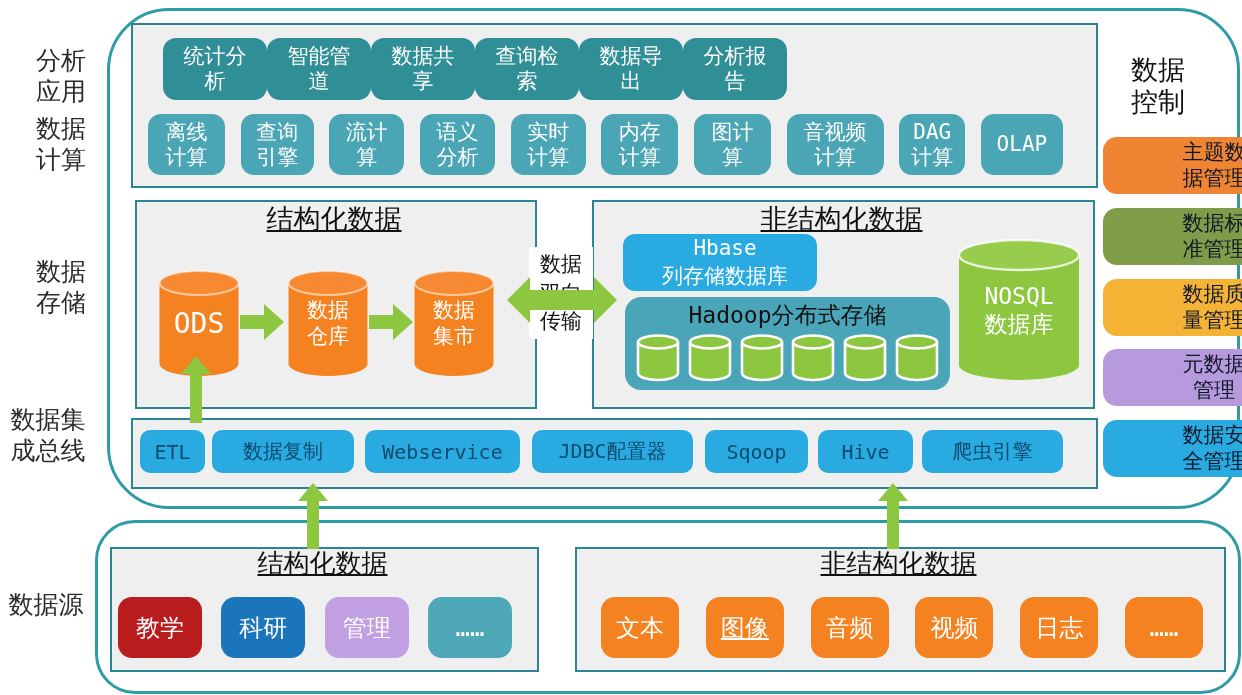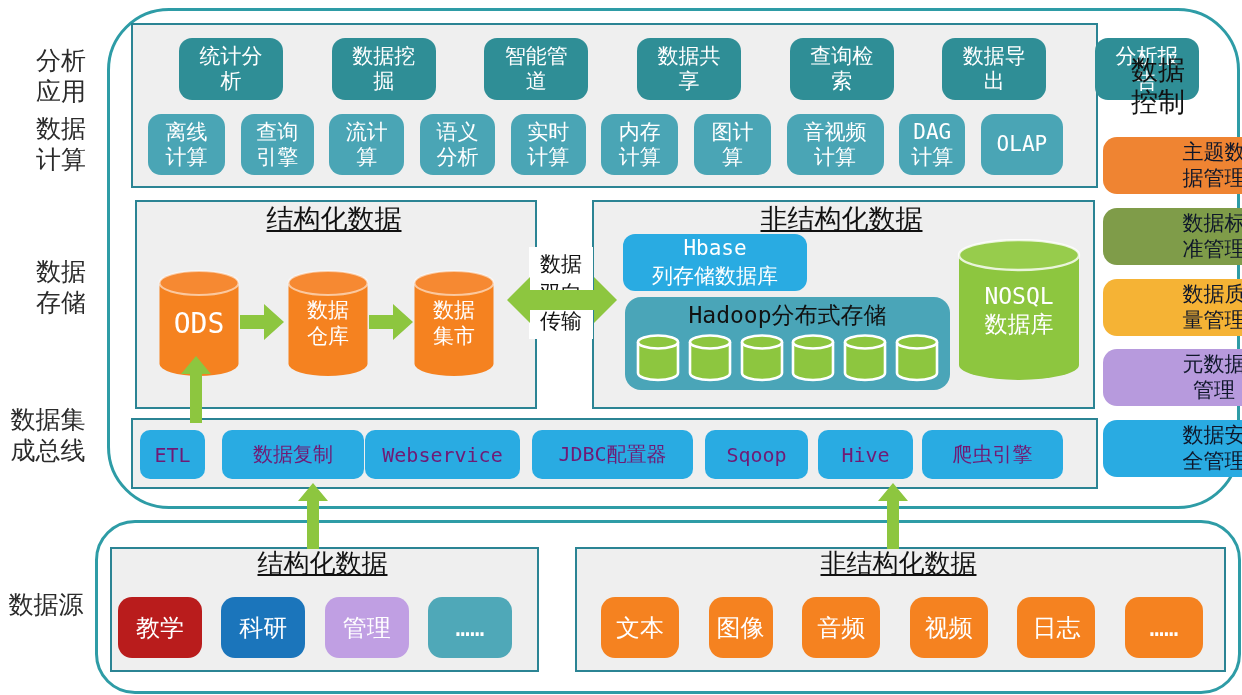--- a/index.html
+++ b/index.html
@@ -16,27 +16,27 @@
 
   
   .panel{position:absolute;background:#efefef;border:2px solid #2b8494;}
 
   .box-title{position:absolute;color:#111;font-size:27px;text-align:center;line-height:1.1;text-decoration:underline;}
 
   
   .pill{display:flex;align-items:center;justify-content:center;text-align:center;
         color:#fff;border-radius:13px;line-height:1.18;white-space:pre-line;}
 
-  .row1wrap{position:absolute;left:179px;top:38px;width:1020px;height:62px;display:flex;justify-content:space-between;}
+  .row1wrap{position:absolute;left:163px;top:38px;width:1020px;height:62px;display:flex;}
   .row1wrap .pill{width:104px;height:62px;background:#2f8e96;font-size:21px;}
   .row2wrap{position:absolute;left:148px;top:114px;width:915px;height:61px;display:flex;justify-content:space-between;}
   .row2wrap .pill{height:61px;background:#4aa5b5;font-size:21px;}
 
-  .busbtn{position:absolute;top:430px;height:49px;background:#29abe2;border-radius:10px;
-          display:flex;align-items:center;justify-content:center;color:#701a75;font-size:20px;}
+  .busbtn{position:absolute;top:430px;height:43px;background:#29abe2;border-radius:10px;
+          display:flex;align-items:center;justify-content:center;color:#0c4a6e;font-size:20px;}
 
   .ctrl-title{position:absolute;left:1108px;top:54px;width:100px;color:#111;font-size:27px;line-height:1.2;text-align:center;white-space:pre-line;}
   .ctrlbox{position:absolute;left:1103px;width:134px;height:57px;border-radius:14px;
            display:flex;align-items:center;justify-content:center;text-align:center;
            color:#0f172a;font-size:21px;line-height:1.2;white-space:pre-line;padding-left:44px;}
 
   
   .cyl{position:absolute;}
   .cyl svg{position:absolute;left:0;top:0;}
   .cyl-label{position:absolute;inset:0;display:flex;align-items:center;justify-content:center;
@@ -80,22 +80,20 @@
 成总线</div>
   <div class="lbl" style="left:4px;top:590px;width:84px;">数据源</div>
 
   <div class="shell top"></div>
   <div class="shell bottom"></div>
 
   <div class="panel" style="left:131px;top:23px;width:963px;height:161px;"></div>
   <div class="row1wrap">
     <div class="pill">统计分
 析</div>
-    <div class="pill">数据挖
-掘</div>
     <div class="pill">智能管
 道</div>
     <div class="pill">数据共
 享</div>
     <div class="pill">查询检
 索</div>
     <div class="pill">数据导
 出</div>
     <div class="pill">分析报
 告</div>
@@ -158,21 +156,21 @@
   <svg class="arrow" style="left:507px;top:270px;" width="110" height="60" viewBox="0 0 110 60">
     <path d="M0 30 L23 7 L23 20 L87 20 L87 7 L110 30 L87 53 L87 40 L23 40 L23 53 Z" fill="#8dc63f"></path>
   </svg>
   <div class="transfer-label">数据
 双向
 传输</div>
 
   <div class="panel" style="left:592px;top:200px;width:499px;height:205px;"></div>
   <div class="box-title" style="left:592px;top:204px;width:499px;">非结构化数据</div>
 
-  <div class="bluebox" style="left:623px;top:234px;width:184px;height:57px;">
+  <div class="bluebox" style="left:623px;top:234px;width:184px;height:57px;padding-left:10px;">
     <span>Hbase</span>
     <span>列存储数据库</span>
   </div>
 
   <div class="hadoop">
     <div class="hadoop-title">Hadoop分布式存储</div>
     <div class="hadoop-cyls">
       <svg width="44" height="48" viewBox="0 0 44 48">
           <path d="M2 8 V39 A20 7 0 0 0 42 39 V8" fill="#8dc63f" stroke="#ffffff" stroke-width="2.6"></path>
           <ellipse cx="22" cy="8" rx="20" ry="6.5" fill="#8dc63f" stroke="#ffffff" stroke-width="2.6"></ellipse>
@@ -204,21 +202,21 @@
     <svg width="124" height="143" viewBox="0 0 124 143">
       <path d="M2 16 V126 A60 15 0 0 0 122 126 V16" fill="#8dc63f"></path>
       <ellipse cx="62" cy="16" rx="60" ry="15" fill="#97cc4c" stroke="#ffffff" stroke-opacity="0.8" stroke-width="2.4"></ellipse>
     </svg>
     <div class="cyl-label" style="font-size:23px;">NOSQL
 数据库</div>
   </div>
 
   <div class="panel" style="left:131px;top:418px;width:963px;height:67px;"></div>
   <div class="busbtn" style="left:140px;width:65px;">ETL</div>
-  <div class="busbtn" style="left:222px;width:142px;">数据复制</div>
+  <div class="busbtn" style="left:212px;width:142px;">数据复制</div>
   <div class="busbtn" style="left:365px;width:155px;">Webservice</div>
   <div class="busbtn" style="left:532px;width:161px;">JDBC配置器</div>
   <div class="busbtn" style="left:705px;width:103px;">Sqoop</div>
   <div class="busbtn" style="left:818px;width:95px;">Hive</div>
   <div class="busbtn" style="left:922px;width:141px;">爬虫引擎</div>
 
   <svg class="arrow" style="left:181px;top:356px;" width="30" height="67" viewBox="0 0 30 67">
     <path d="M15 0 L30 18 L21 18 L21 67 L9 67 L9 18 L0 18 Z" fill="#8dc63f"></path>
   </svg>
   <svg class="arrow" style="left:298px;top:483px;" width="30" height="66" viewBox="0 0 30 66">
@@ -247,20 +245,20 @@
     <div class="srcbtn c-purple" style="width:84px;">教学</div>
     <div class="srcbtn c-blue" style="width:84px;">科研</div>
     <div class="srcbtn c-lav" style="width:84px;">管理</div>
     <div class="srcbtn c-teal" style="width:84px;">……</div>
   </div>
 
   <div class="panel" style="left:575px;top:547px;width:647px;height:121px;"></div>
   <div class="box-title" style="left:575px;top:549px;width:647px;font-size:26px;">非结构化数据</div>
   <div class="srcrow" style="left:601px;top:597px;width:602px;">
     <div class="srcbtn c-orange" style="width:78px;">文本</div>
-    <div class="srcbtn c-orange" style="width:64px;">图像</div>
+    <div class="srcbtn c-orange" style="width:78px;text-decoration:underline;">图像</div>
     <div class="srcbtn c-orange" style="width:78px;">音频</div>
     <div class="srcbtn c-orange" style="width:78px;">视频</div>
     <div class="srcbtn c-orange" style="width:78px;">日志</div>
     <div class="srcbtn c-orange" style="width:78px;">……</div>
   </div>
 
 </div>
 
 </body></html>

